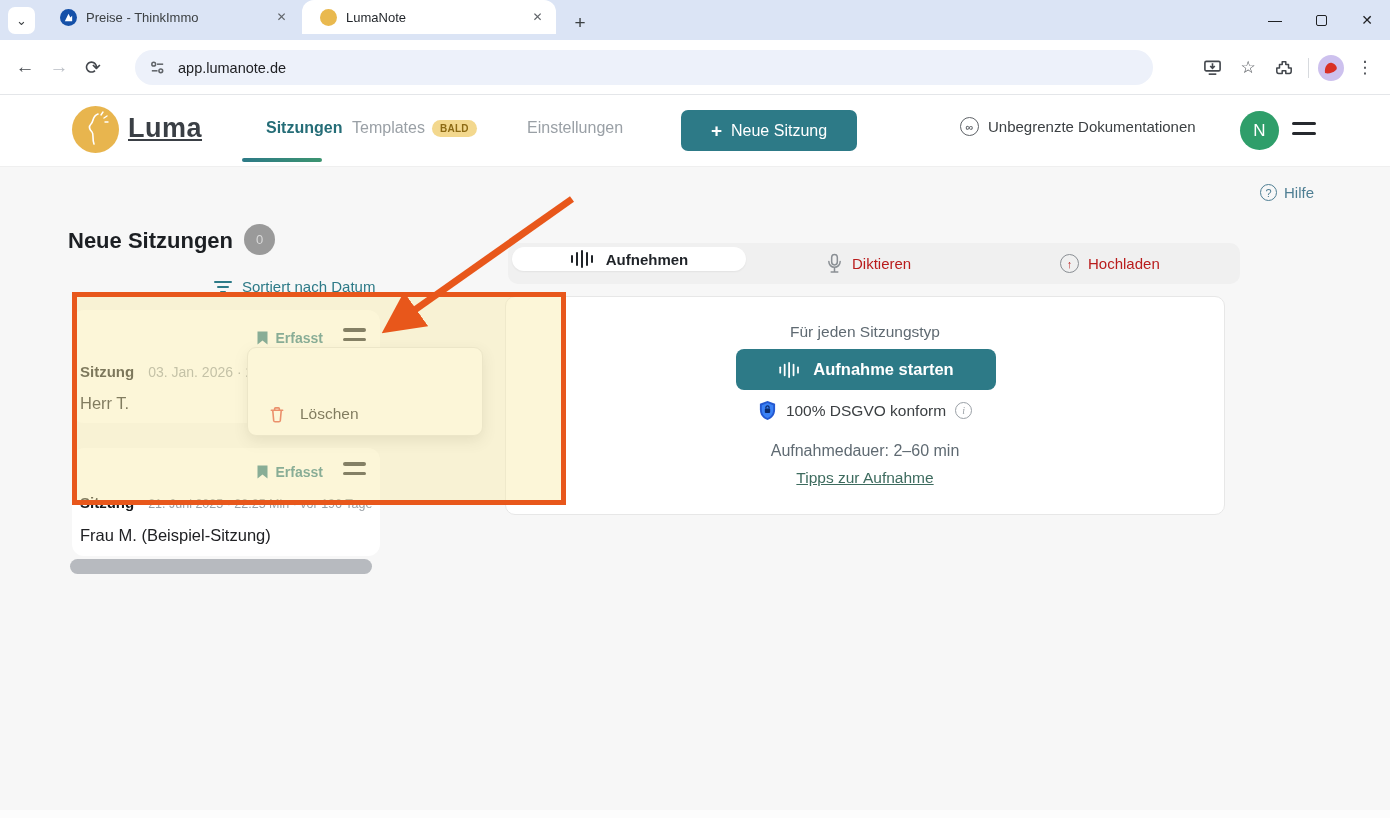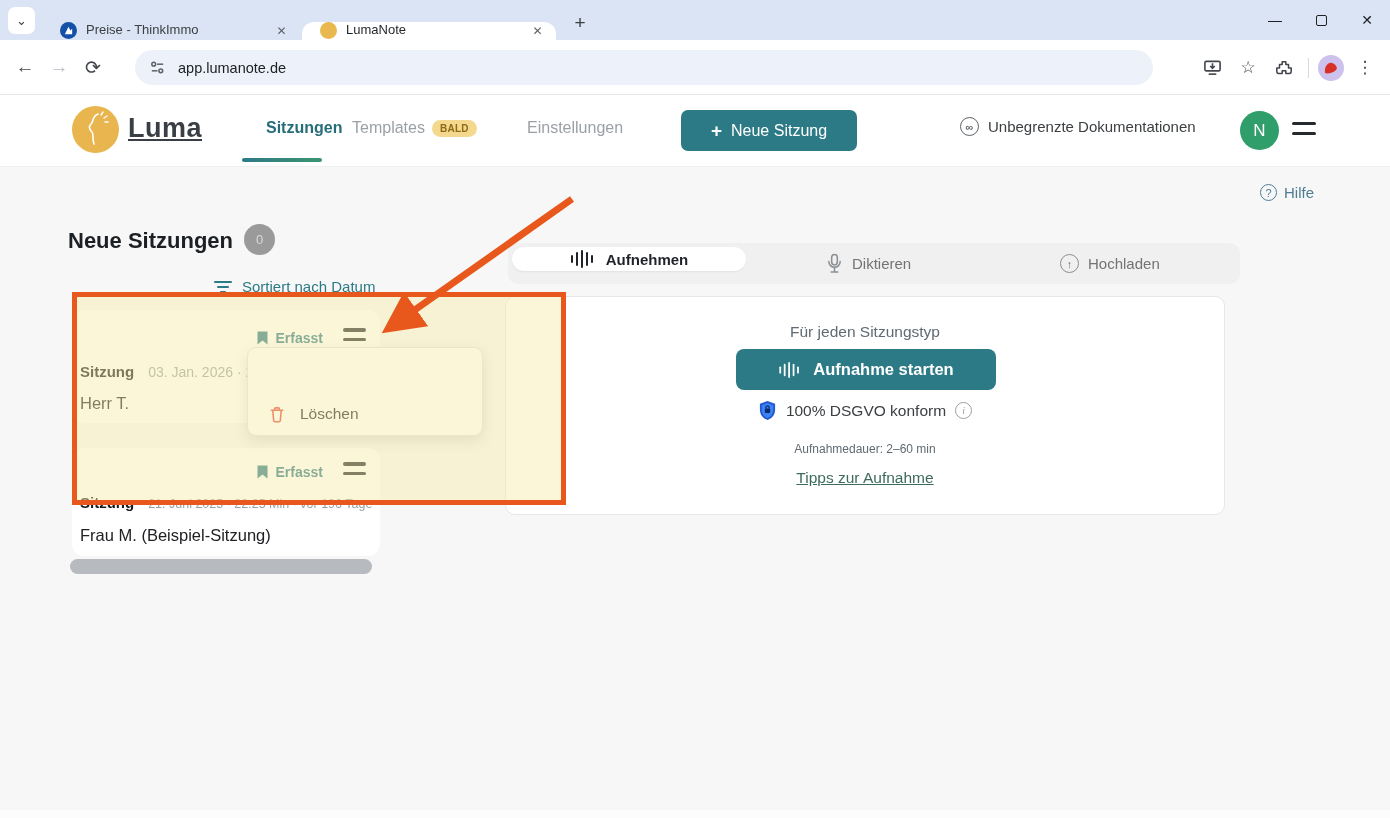--- a/index.html
+++ b/index.html
@@ -4,21 +4,21 @@
 <style>
   * { margin:0; padding:0; box-sizing:border-box; }
   html,body { width:1390px; height:818px; overflow:hidden; }
   body { font-family:"Liberation Sans", sans-serif; background:#f7f7f7; position:relative; }
   .screen { position:absolute; inset:0; width:1390px; height:818px; background:#f7f7f7; }
 
   
   .tabstrip { position:absolute; left:0; top:0; width:1390px; height:40px; background:#dbe4f5; }
   .chev-btn { position:absolute; left:8px; top:7px; width:27px; height:27px; background:#fff; border-radius:7px;
               display:flex; align-items:center; justify-content:center; font-size:13px; color:#3c4043; cursor:pointer; }
-  .tab { position:absolute; top:22px; height:34px; display:flex; padding:0 10px; font-size:13px; color:#3c4043; }
+  .tab { position:absolute; top:0; height:34px; display:flex; align-items:center; padding:0 10px; font-size:13px; color:#3c4043; }
   .tab.inactive { left:42px; width:258px; }
   .tab.active { left:302px; width:254px; background:#fff; border-radius:12px 12px 0 0; color:#1f2328; }
   .tab .favicon { width:17px; height:17px; border-radius:50%; margin:0 9px 0 8px; flex:0 0 auto; position:relative; }
   .fav-blue { background:#1450a8; display:flex; align-items:center; justify-content:center; }
   .fav-gold { background:#e9b94f; }
   .tab .title { flex:1; white-space:nowrap; overflow:hidden; }
   .tab-close { width:17px; height:17px; border-radius:50%; display:flex; align-items:center; justify-content:center;
                font-size:12px; color:#5f6368; cursor:pointer; }
   .newtab-btn { position:absolute; left:566px; top:9px; width:28px; height:28px; display:flex; align-items:center;
                 justify-content:center; font-size:19px; color:#3c4043; cursor:pointer; border-radius:50%; }
@@ -95,37 +95,37 @@
   .ctx-item-1 { top:5px; }
   .ctx-item-2 { top:46px; }
 
   .h-scrollbar { position:absolute; left:70px; top:559px; width:302px; height:15px; border-radius:8px; background:#b7babf; cursor:pointer; }
 
   
   .rec-tabs { position:absolute; left:508px; top:243px; width:732px; height:41px; background:#f0f0f0; border-radius:10px; }
   .rec-tab-active { position:absolute; left:4px; top:4px; width:234px; height:24px; background:#fff; border-radius:17px;
                     display:flex; align-items:center; justify-content:center; gap:10px; font-size:15px; font-weight:bold;
                     color:#1f2328; cursor:pointer; box-shadow:0 1px 2px rgba(0,0,0,.06); }
-  .rec-tab { position:absolute; top:0; height:41px; display:flex; align-items:center; gap:9px; color:#737373; font-size:15px; cursor:pointer; }
+  .rec-tab { position:absolute; top:0; height:41px; display:flex; align-items:center; gap:9px; color:#b91c1c; font-size:15px; cursor:pointer; }
   .rec-tab-diktieren { left:318px; }
   .rec-tab-hochladen { left:552px; }
   .circle-ico { width:19px; height:19px; border:1.5px solid #8a8f94; border-radius:50%; display:flex; align-items:center;
                 justify-content:center; font-size:11px; }
 
   .rec-card { position:absolute; left:505px; top:296px; width:720px; height:219px; background:#fff; border:1px solid #e7e7e7;
               border-radius:10px; }
   .rec-subtitle { position:absolute; left:0; top:26px; width:100%; text-align:center; color:#5f6a72; font-size:15.5px; }
   .btn-start { position:absolute; left:230px; top:52px; width:260px; height:41px; background:#2d7a87; border:none; border-radius:8px;
                color:#fff; font-size:16.5px; font-weight:bold; display:flex; align-items:center; justify-content:center; gap:11px;
                cursor:pointer; font-family:inherit; }
   .dsgvo-row { position:absolute; left:0; top:103px; width:100%; display:flex; align-items:center; justify-content:center;
                gap:9px; color:#3c4043; font-size:15.5px; }
   .info-circle { width:17px; height:17px; border:1.5px solid #9aa0a6; border-radius:50%; color:#9aa0a6; font-size:10px;
                  display:flex; align-items:center; justify-content:center; font-style:italic; font-family:"Liberation Serif", serif; cursor:pointer; }
-  .rec-duration { position:absolute; left:0; top:145px; width:100%; text-align:center; color:#5f6a72; font-size:12px; }
+  .rec-duration { position:absolute; left:0; top:145px; width:100%; text-align:center; color:#5f6a72; font-size:16px; }
   .rec-tips { position:absolute; left:0; top:172px; width:100%; text-align:center; }
   .rec-tips a { color:#3d6b5e; font-size:15.5px; text-decoration:underline; cursor:pointer; }
 
   
   .anno-rect { position:absolute; left:72px; top:292px; width:494px; height:213px; border:5px solid #e8571b;
                background:rgba(248,234,168,0.45); z-index:40; pointer-events:none; }
   .anno-arrow { position:absolute; left:0; top:0; width:1390px; height:818px; z-index:45; pointer-events:none; }
 
   .bottom-strip { position:absolute; left:0; top:810px; width:1390px; height:8px; background:#fcfcfc; }
 </style>

